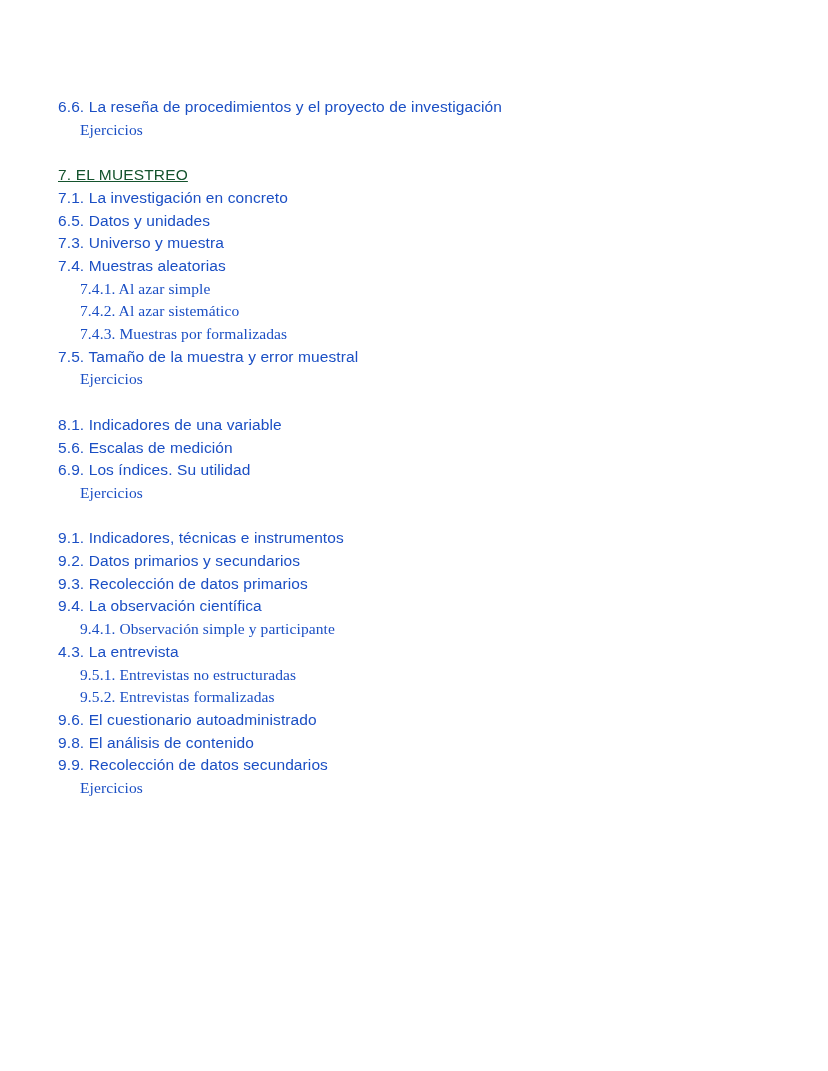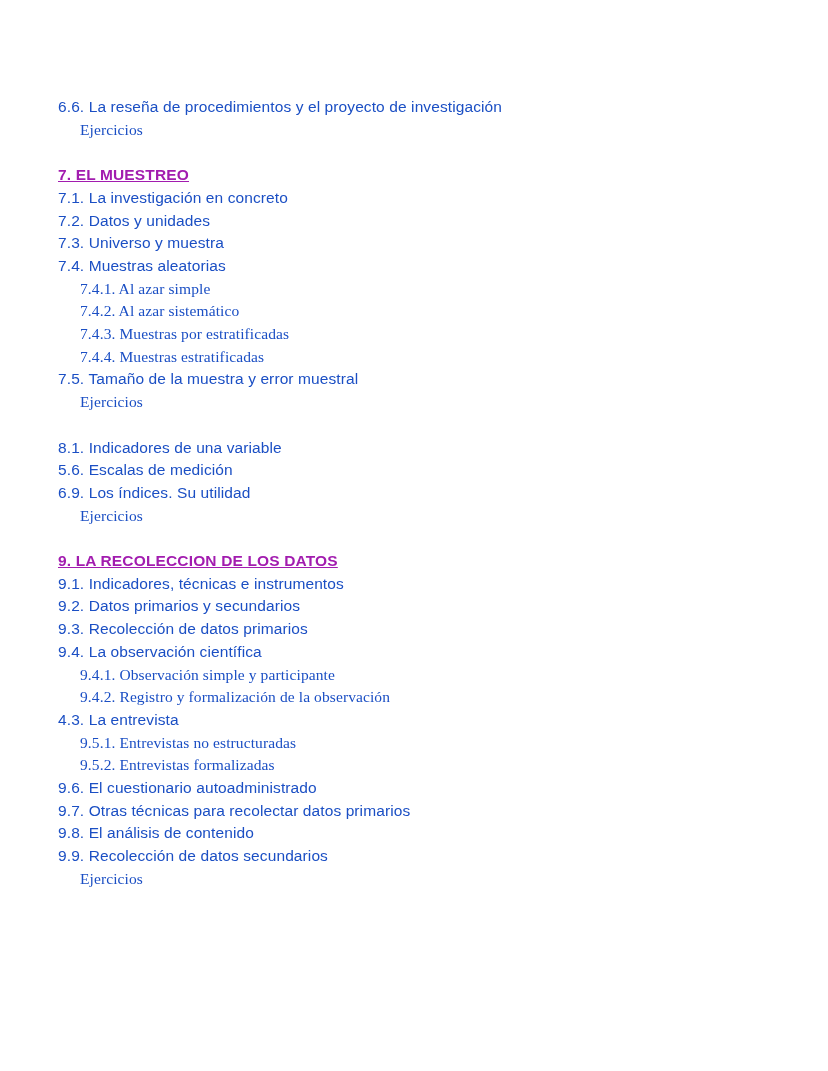--- a/index.html
+++ b/index.html
@@ -32,72 +32,68 @@
     white-space: pre;
   }
   .entry.level0 {
     padding-left: 0px;
   }
   .entry.level1 {
     padding-left: 22px;
     font-family: Liberation Serif, serif;
   }
   .entry.heading {
-    font-weight: bold;
+    font-weight: normal;
     text-decoration: underline;
-    color: #a21caf;
+    color: #14532d;
     letter-spacing: 0.15px;
   }
   .spacer {
     height: 22.7px;
   }
 </style>
 </head>
 <body>
 
 <div class="page">
   <div class="toc" id="toc-root">
       <div class="toc-group">
         <div class="entry level0">6.6. La reseña de procedimientos y el proyecto de investigación</div>
         <div class="entry level1">Ejercicios</div>
       </div>
       <div class="spacer"></div>
       <div class="toc-group">
         <div class="entry level0 heading">7. EL MUESTREO</div>
         <div class="entry level0">7.1. La investigación en concreto</div>
-        <div class="entry level0">7.2. Datos y unidades</div>
+        <div class="entry level0">6.5. Datos y unidades</div>
         <div class="entry level0">7.3. Universo y muestra</div>
         <div class="entry level0">7.4. Muestras aleatorias</div>
         <div class="entry level1">7.4.1. Al azar simple</div>
         <div class="entry level1">7.4.2. Al azar sistemático</div>
-        <div class="entry level1">7.4.3. Muestras por estratificadas</div>
-        <div class="entry level1">7.4.4. Muestras estratificadas</div>
+        <div class="entry level1">7.4.3. Muestras por formalizadas</div>
         <div class="entry level0">7.5. Tamaño de la muestra y error muestral</div>
         <div class="entry level1">Ejercicios</div>
       </div>
       <div class="spacer"></div>
       <div class="toc-group">
         <div class="entry level0">8.1. Indicadores de una variable</div>
         <div class="entry level0">5.6. Escalas de medición</div>
         <div class="entry level0">6.9. Los índices. Su utilidad</div>
         <div class="entry level1">Ejercicios</div>
       </div>
       <div class="spacer"></div>
       <div class="toc-group">
-        <div class="entry level0 heading">9. LA RECOLECCION DE LOS DATOS</div>
         <div class="entry level0">9.1. Indicadores, técnicas e instrumentos</div>
         <div class="entry level0">9.2. Datos primarios y secundarios</div>
         <div class="entry level0">9.3. Recolección de datos primarios</div>
         <div class="entry level0">9.4. La observación científica</div>
         <div class="entry level1">9.4.1. Observación simple y participante</div>
-        <div class="entry level1">9.4.2. Registro y formalización de la observación</div>
         <div class="entry level0">4.3. La entrevista</div>
         <div class="entry level1">9.5.1. Entrevistas no estructuradas</div>
         <div class="entry level1">9.5.2. Entrevistas formalizadas</div>
         <div class="entry level0">9.6. El cuestionario autoadministrado</div>
-        <div class="entry level0">9.7. Otras técnicas para recolectar datos primarios</div>
         <div class="entry level0">9.8. El análisis de contenido</div>
         <div class="entry level0">9.9. Recolección de datos secundarios</div>
         <div class="entry level1">Ejercicios</div>
       </div>
       <div class="spacer"></div>
     </div>
 </div>
 
 </body></html>

